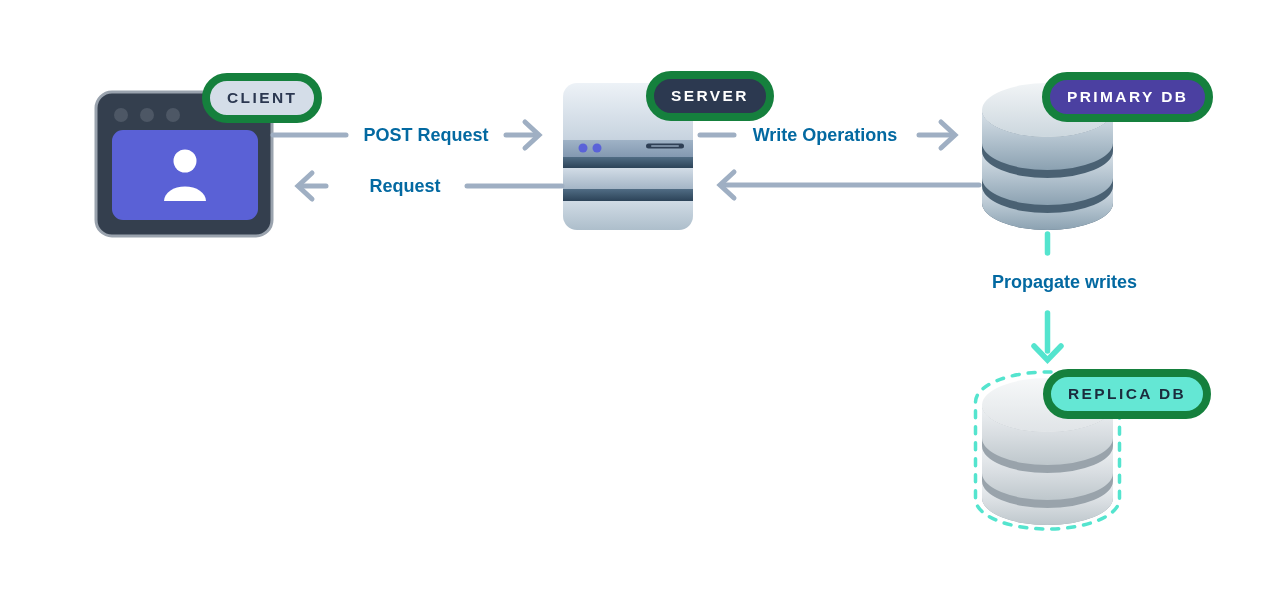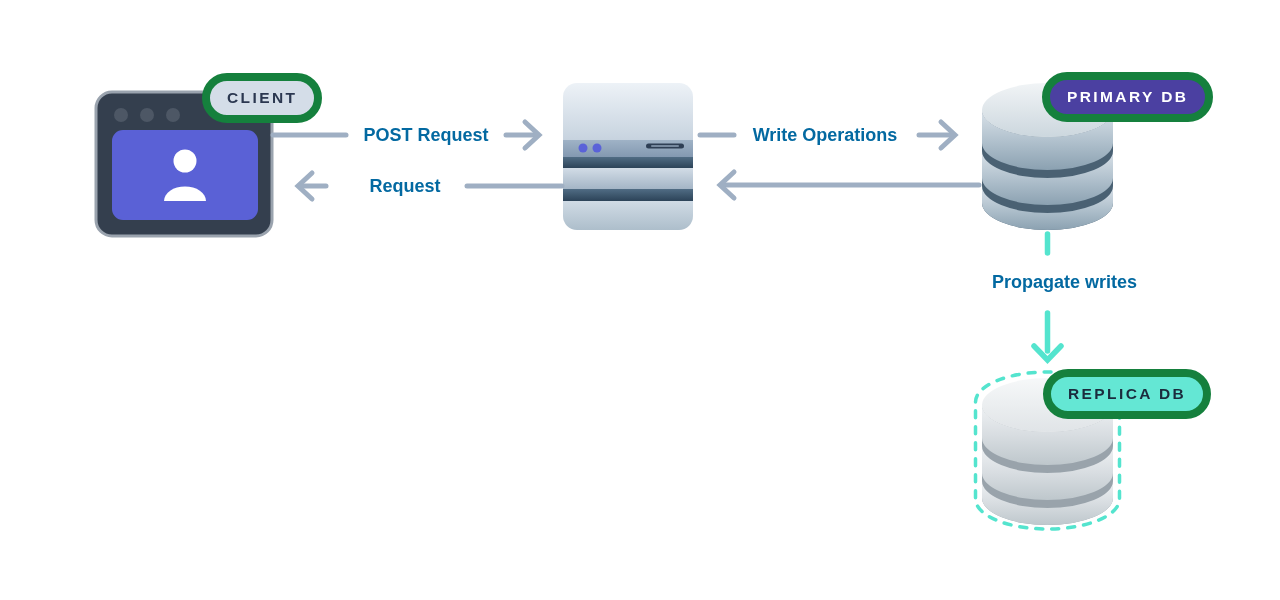--- a/index.html
+++ b/index.html
@@ -158,20 +158,21 @@
     </g>
 
     <g stroke="#54e4ce" stroke-width="5.5" stroke-linecap="round" fill="none">
       <path d="M1047.5,234 V253"></path>
       <path d="M1047.5,313 V351"></path>
       <path d="M1034,346 L1047.5,360 L1061,346"></path>
     </g>
   </svg>
 
   <div class="badge badge-client">CLIENT</div>
+  <div class="badge badge-server">SERVER</div>
   <div class="badge badge-replica">REPLICA DB</div>
   <div class="badge badge-primary">PRIMARY DB</div>
 
   <div class="edge-label" style="left:426px;top:135px;">POST Request</div>
   <div class="edge-label" style="left:405px;top:186px;">Request</div>
   <div class="edge-label" style="left:825px;top:135px;">Write Operations</div>
   <div class="edge-label propagate" style="left:1045px;top:282px;">
     <span>Propagate writes</span>
   </div>
 

